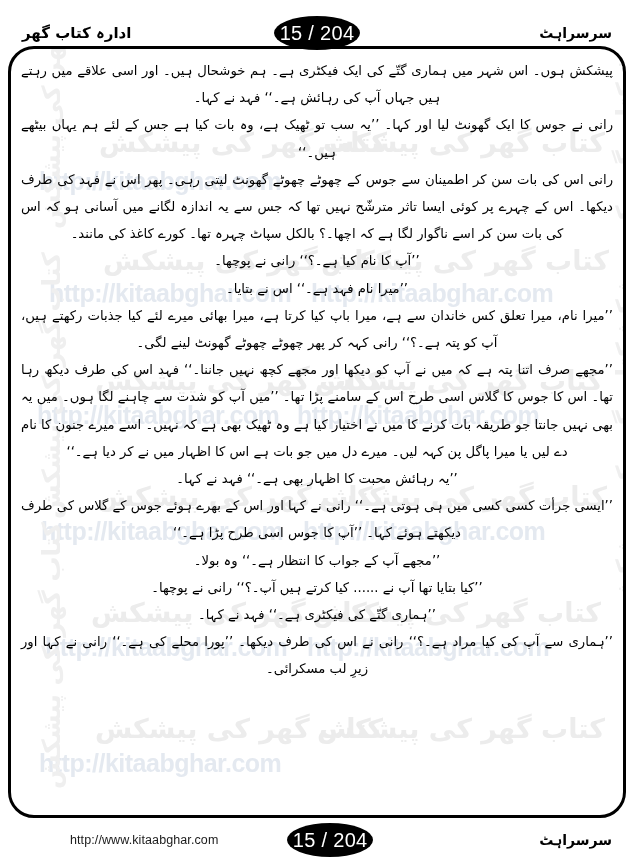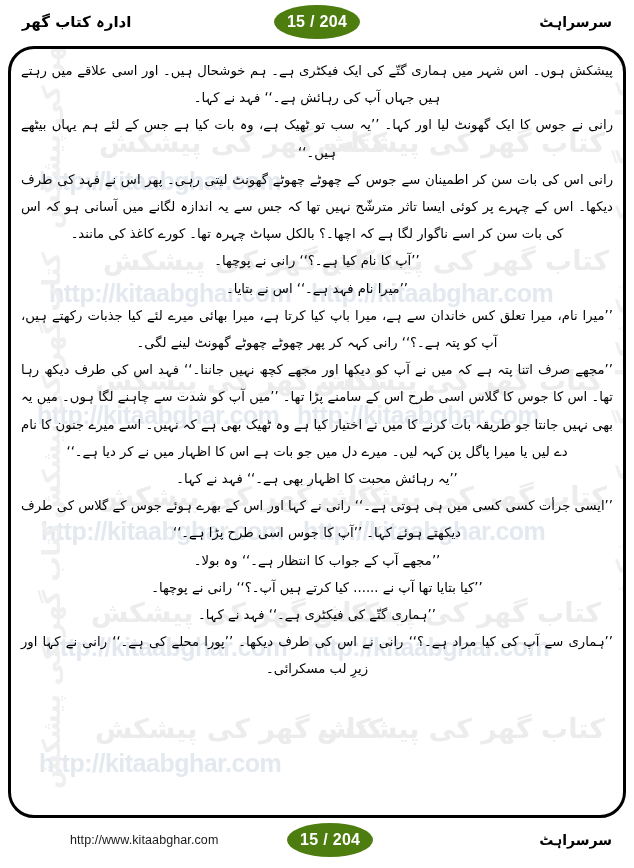--- a/index.html
+++ b/index.html
@@ -31,21 +31,21 @@
     position: absolute;
     left: 0;
     width: 634px;
     height: 44px;
     display: flex;
     align-items: center;
     justify-content: space-between;
     box-sizing: border-box;
     padding: 0 22px;
   }
-  .runner.header { top: 0; gap: 24px; }
+  .runner.header { top: 11px; gap: 24px; }
   .runner.footer { top: 818px; height: 44px; }
 
   .runner-side {
     flex: 0 0 auto;
     min-width: 170px;
     display: flex;
     align-items: center;
   }
   .runner-side.left  { justify-content: flex-start; }
   .runner-side.right { justify-content: flex-end; }
@@ -79,28 +79,28 @@
     white-space: nowrap;
     letter-spacing: 0.1px;
     padding-left: 48px;
   }
 
   
   .page-badge {
     width: 86px;
     height: 34px;
     border-radius: 50%;
-    background: #4d7c0f;
+    background: #000000;
     color: #ffffff;
     display: flex;
     align-items: center;
     justify-content: center;
     font-family: "Liberation Sans", sans-serif;
-    font-weight: 700;
-    font-size: 16px;
+    font-weight: 400;
+    font-size: 20px;
     letter-spacing: 0.3px;
     flex: 0 0 auto;
   }
 
   
   .text-frame {
     position: absolute;
     left: 8px;
     top: 46px;
     width: 618px;

